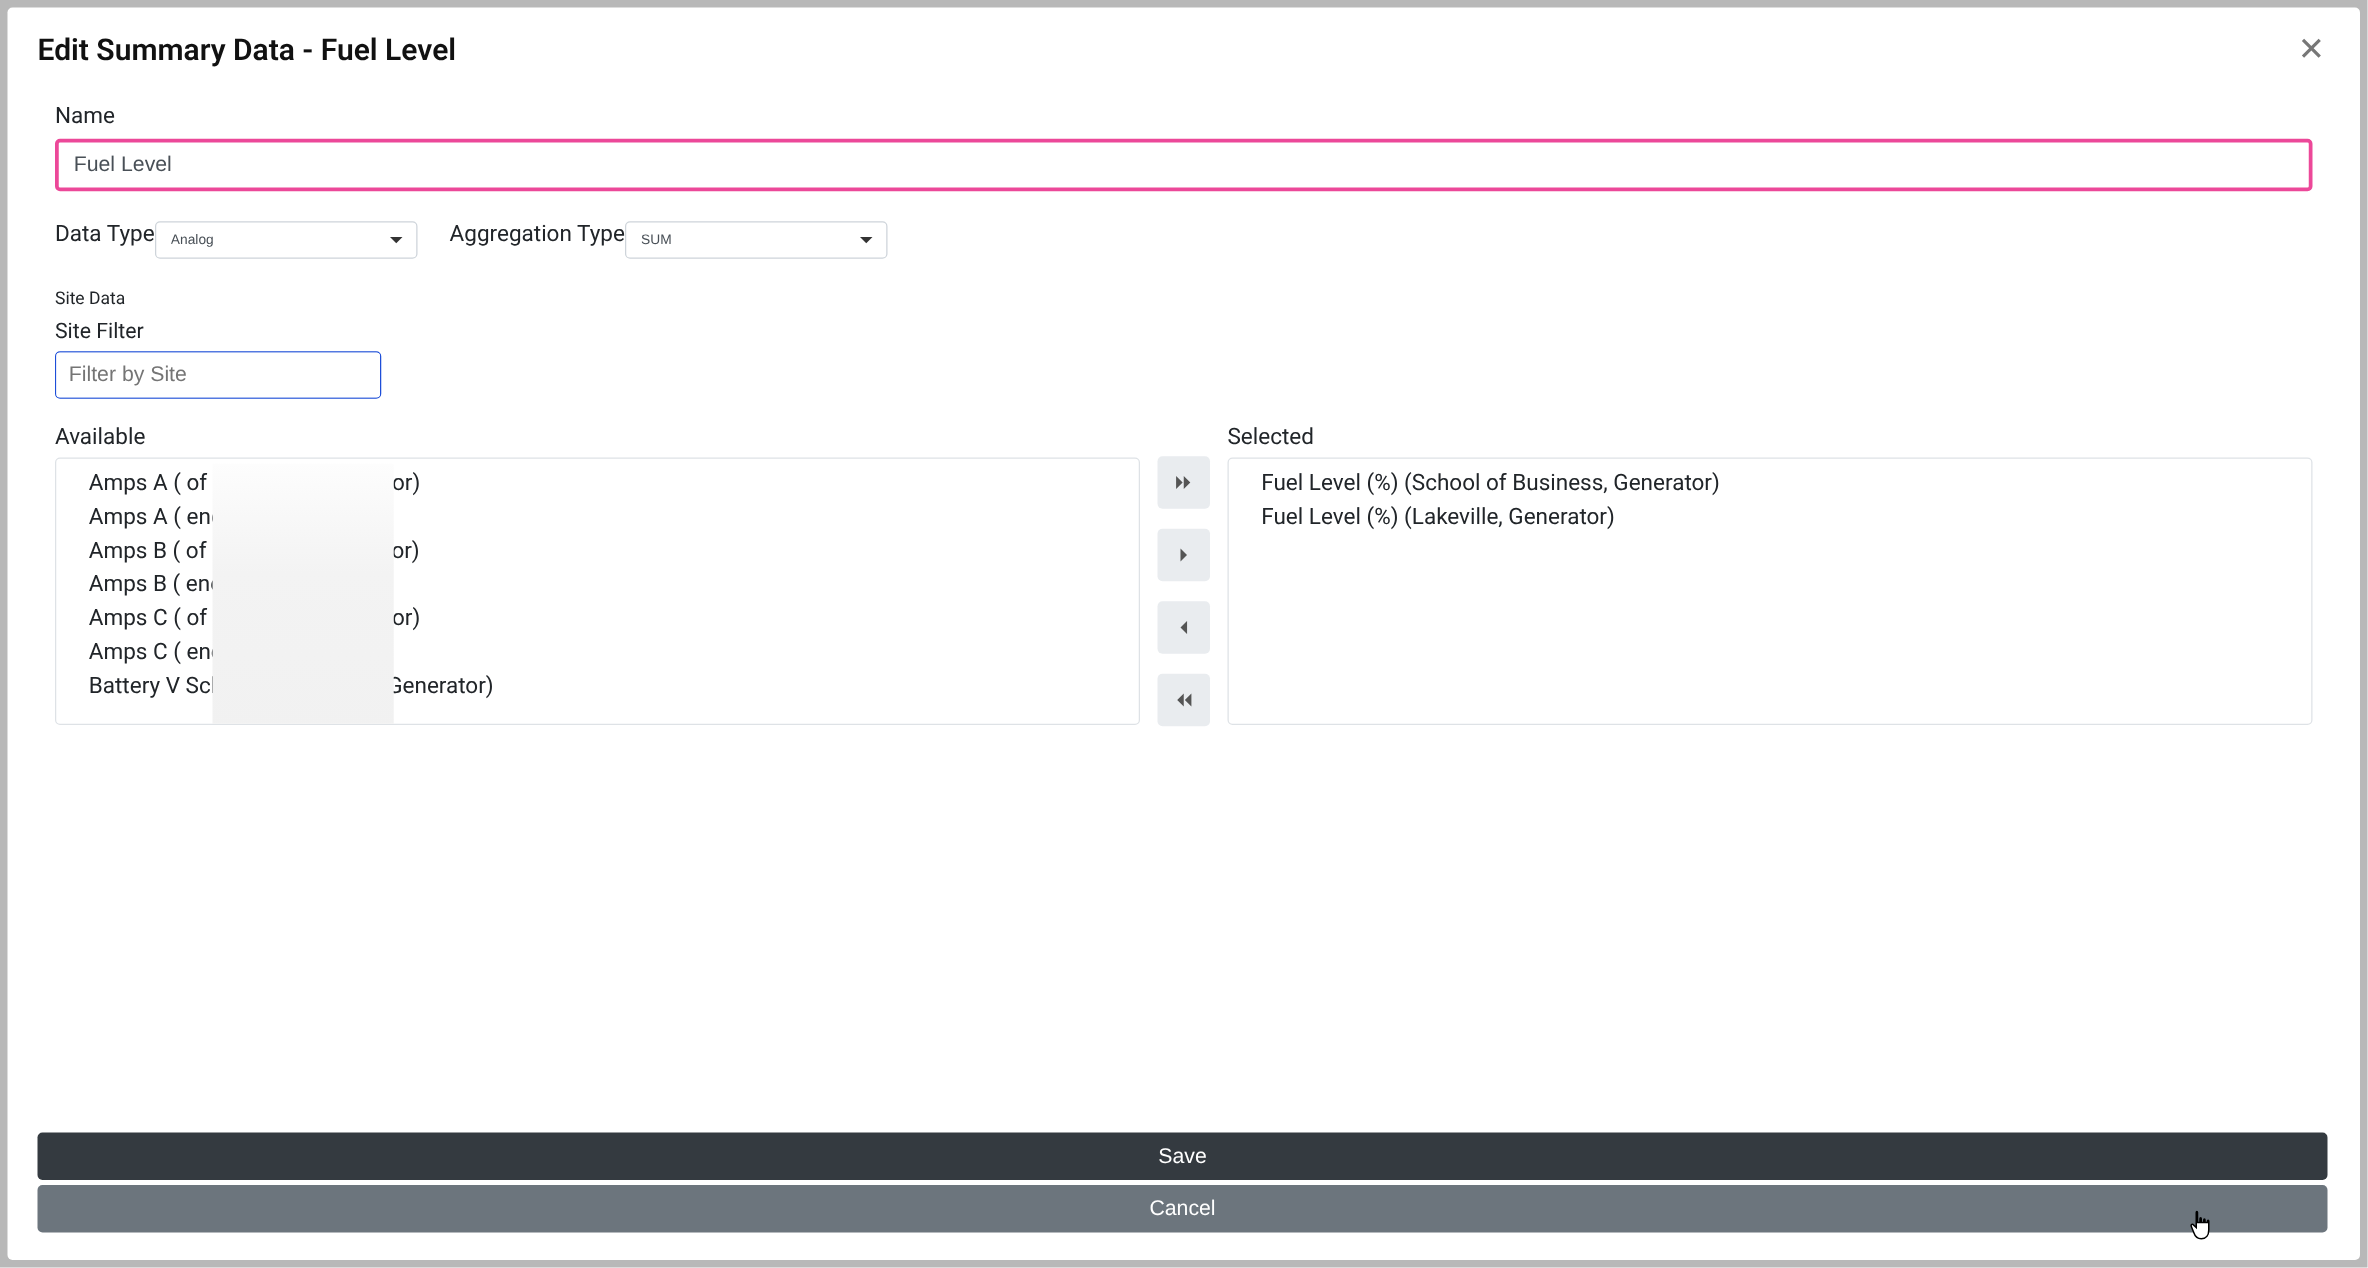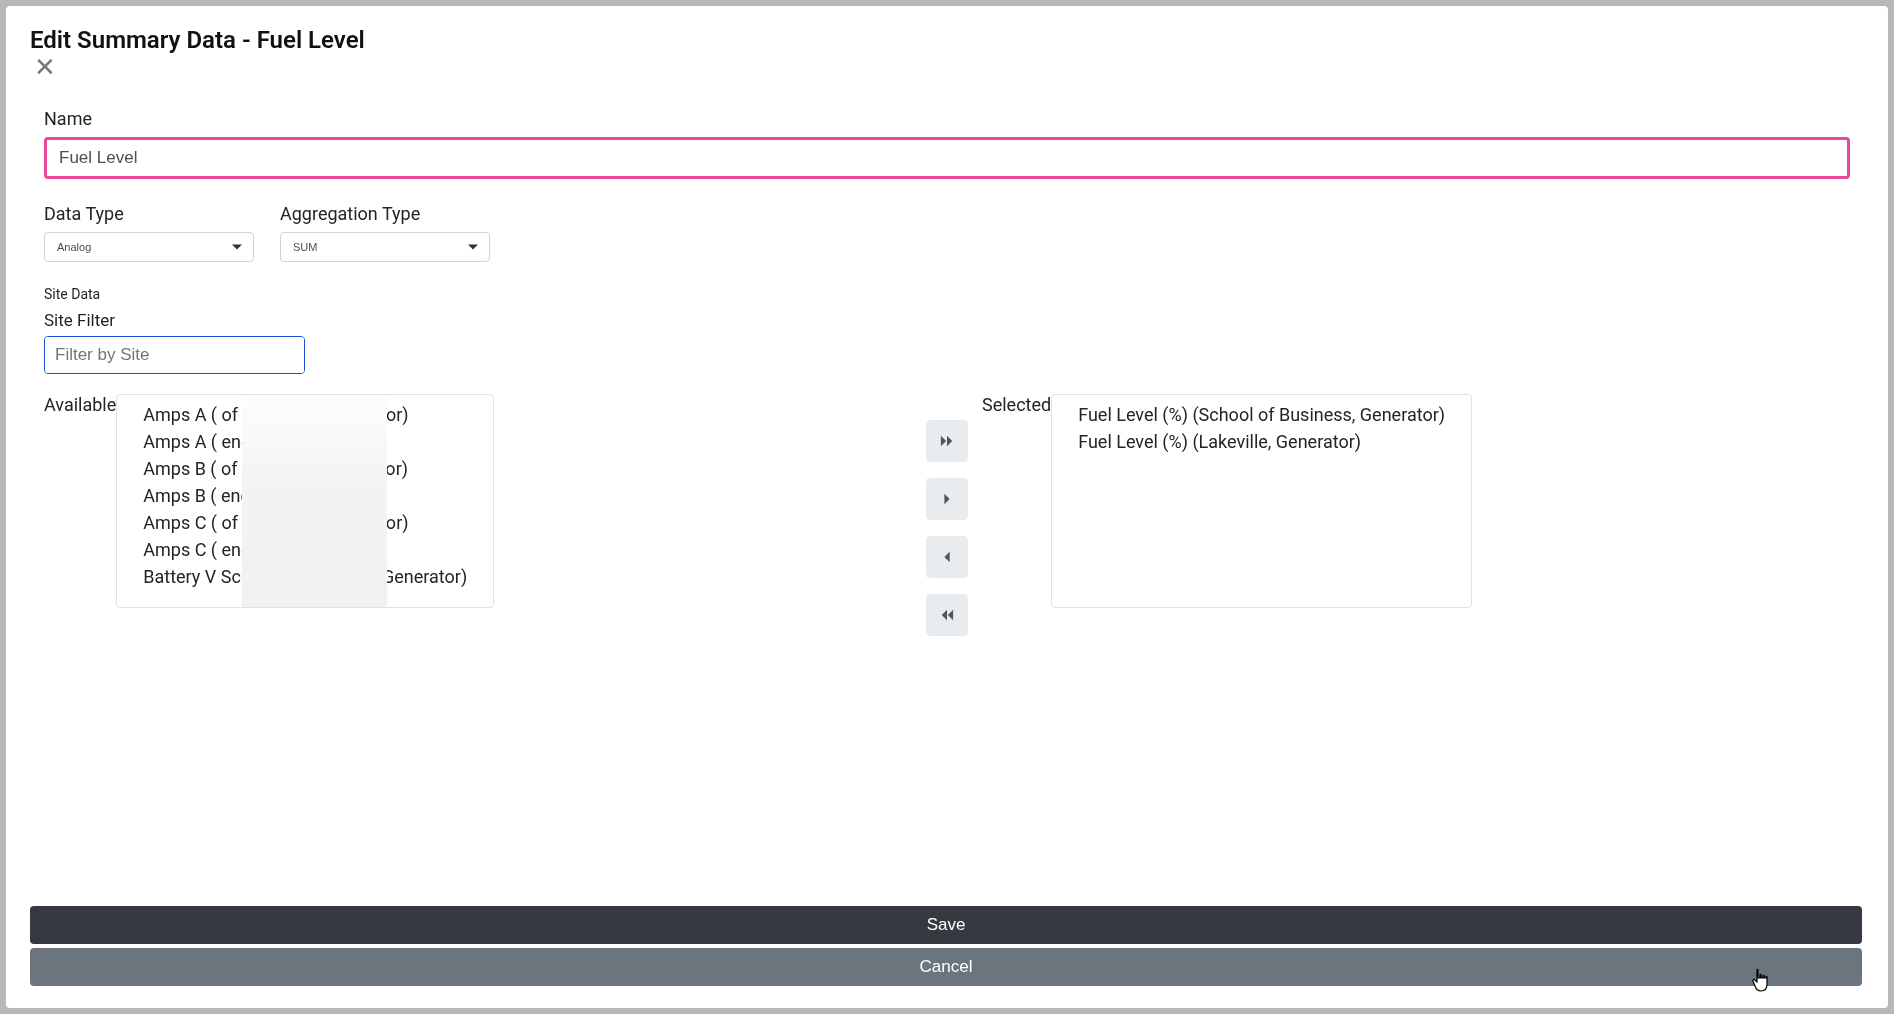--- a/index.html
+++ b/index.html
@@ -22,21 +22,20 @@
       padding: 20px 24px;
       display: flex;
       flex-direction: column;
       position: relative;
     }
     .modal-header {
       display: flex;
       justify-content: space-between;
       align-items: flex-start;
       margin-bottom: 28px;
-      flex-direction: column;
     }
     .modal-title {
       font-size: 24px;
       font-weight: 600;
       color: #111;
     }
     .close-btn {
       background: none;
       border: none;
       font-size: 26px;
@@ -68,21 +67,21 @@
       color: #495057;
       background: #fff;
     }
     .form-row {
       display: flex;
       gap: 26px;
       margin-bottom: 24px;
     }
     .form-col {
       display: flex;
-      flex-direction: column;
+      flex-direction: row;
     }
     .select-wrap {
       position: relative;
       display: inline-block;
     }
     .select-control {
       appearance: none;
       -webkit-appearance: none;
       padding: 8px 36px 8px 12px;
       font-size: 11px;
@@ -145,21 +144,21 @@
       color: #6c757d;
     }
     .dual-list {
       display: flex;
       gap: 14px;
       align-items: stretch;
     }
     .list-col {
       flex: 1;
       display: flex;
-      flex-direction: row;
+      flex-direction: column;
     }
     .list-label {
       font-size: 18px;
       margin-bottom: 6px;
     }
     .list-box {
       border: 1px solid #dee2e6;
       border-radius: 4px;
       height: 214px;
       overflow: hidden;

